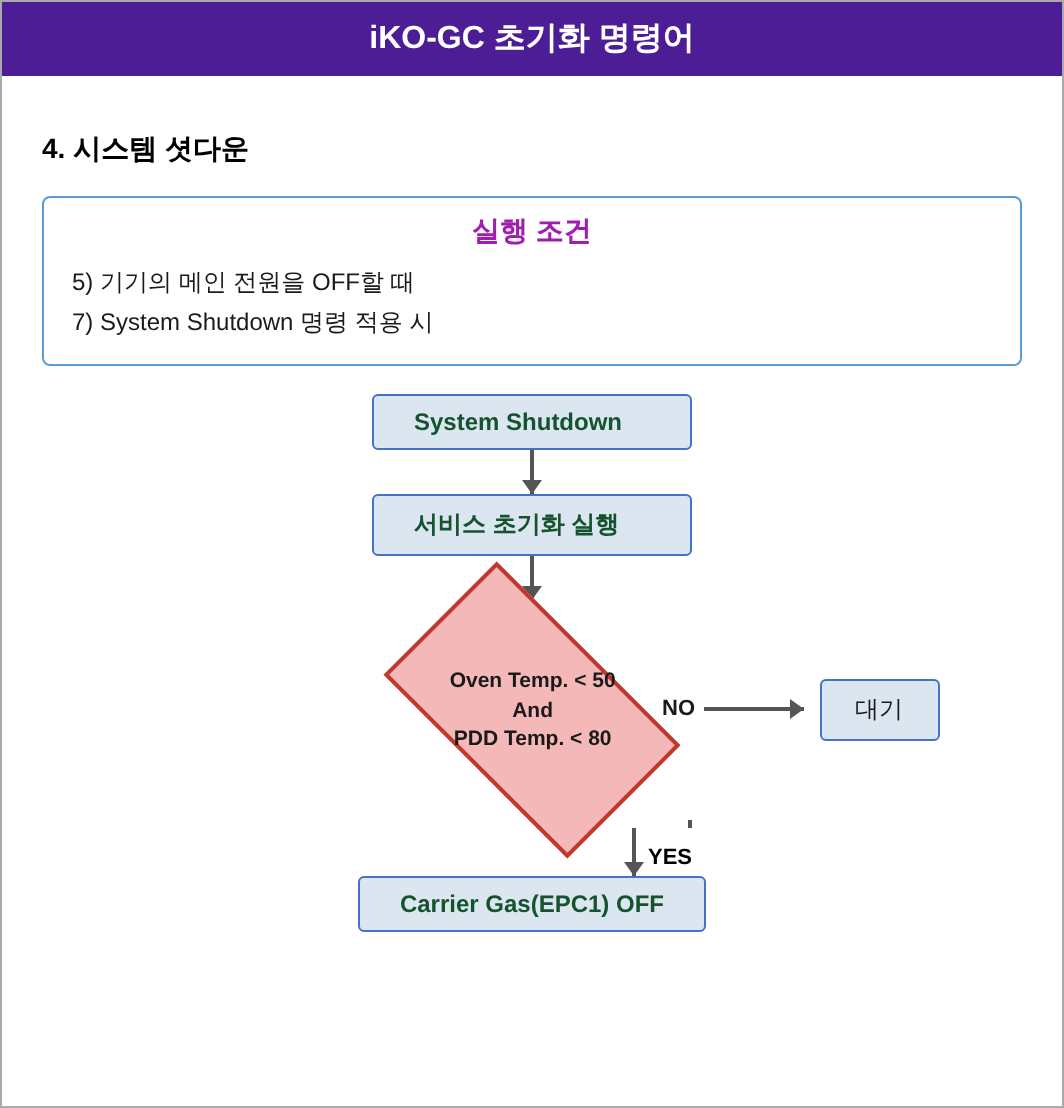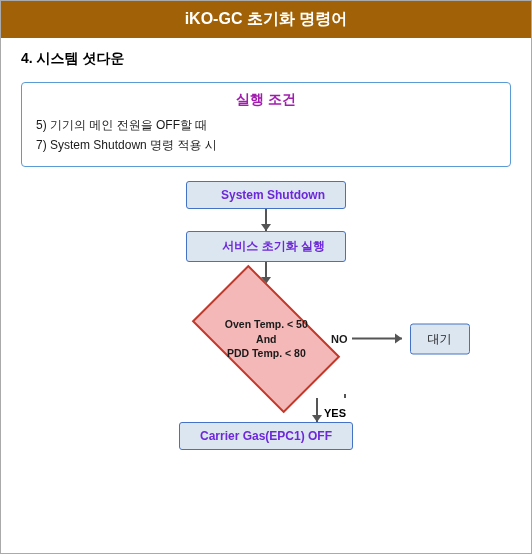--- a/index.html
+++ b/index.html
@@ -13,31 +13,31 @@
 
     .page-wrapper {
       width: 532px;
       height: 554px;
       border: 1px solid #aaa;
       display: flex;
       flex-direction: column;
     }
 
     .header {
-      background: #a16207;
+      background: #4c1d95;
       color: white;
       text-align: center;
       padding: 8px 0;
       font-size: 16px;
       font-weight: bold;
     }
 
     .content {
       flex: 1;
-      padding: 12px 20px;
+      padding: 28px 20px;
       display: flex;
       flex-direction: column;
       gap: 10px;
     }
 
     .section-title {
       font-size: 14px;
       font-weight: bold;
       margin-bottom: 4px;
     }
@@ -72,23 +72,23 @@
       position: relative;
     }
 
     .flow-box {
       background: #dce6f1;
       border: 1.5px solid #4472c4;
       border-radius: 3px;
       padding: 6px 20px;
       font-size: 12px;
       font-weight: bold;
-      text-align: right;
+      text-align: left;
       min-width: 160px;
-      color: #6d28d9;
+      color: #14532d;
     }
 
     .arrow-down {
       width: 2px;
       height: 22px;
       background: #555;
       position: relative;
       margin: 0 auto;
     }
 

